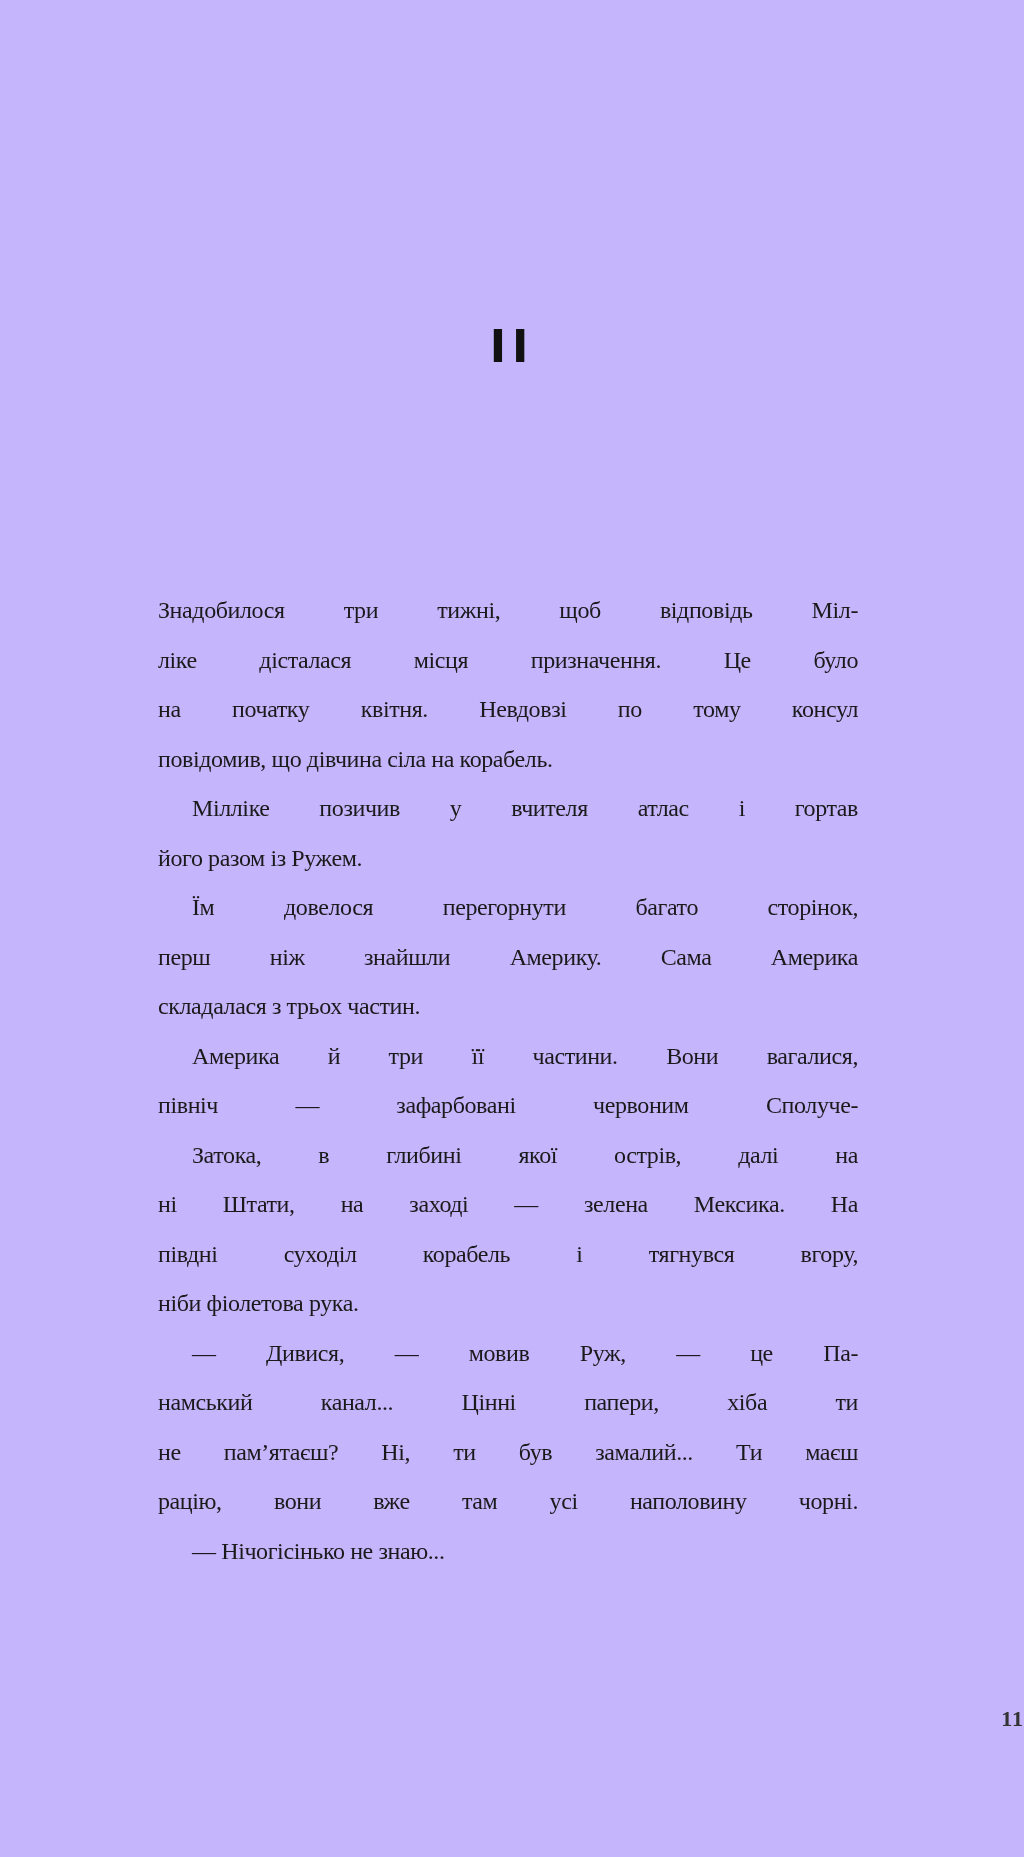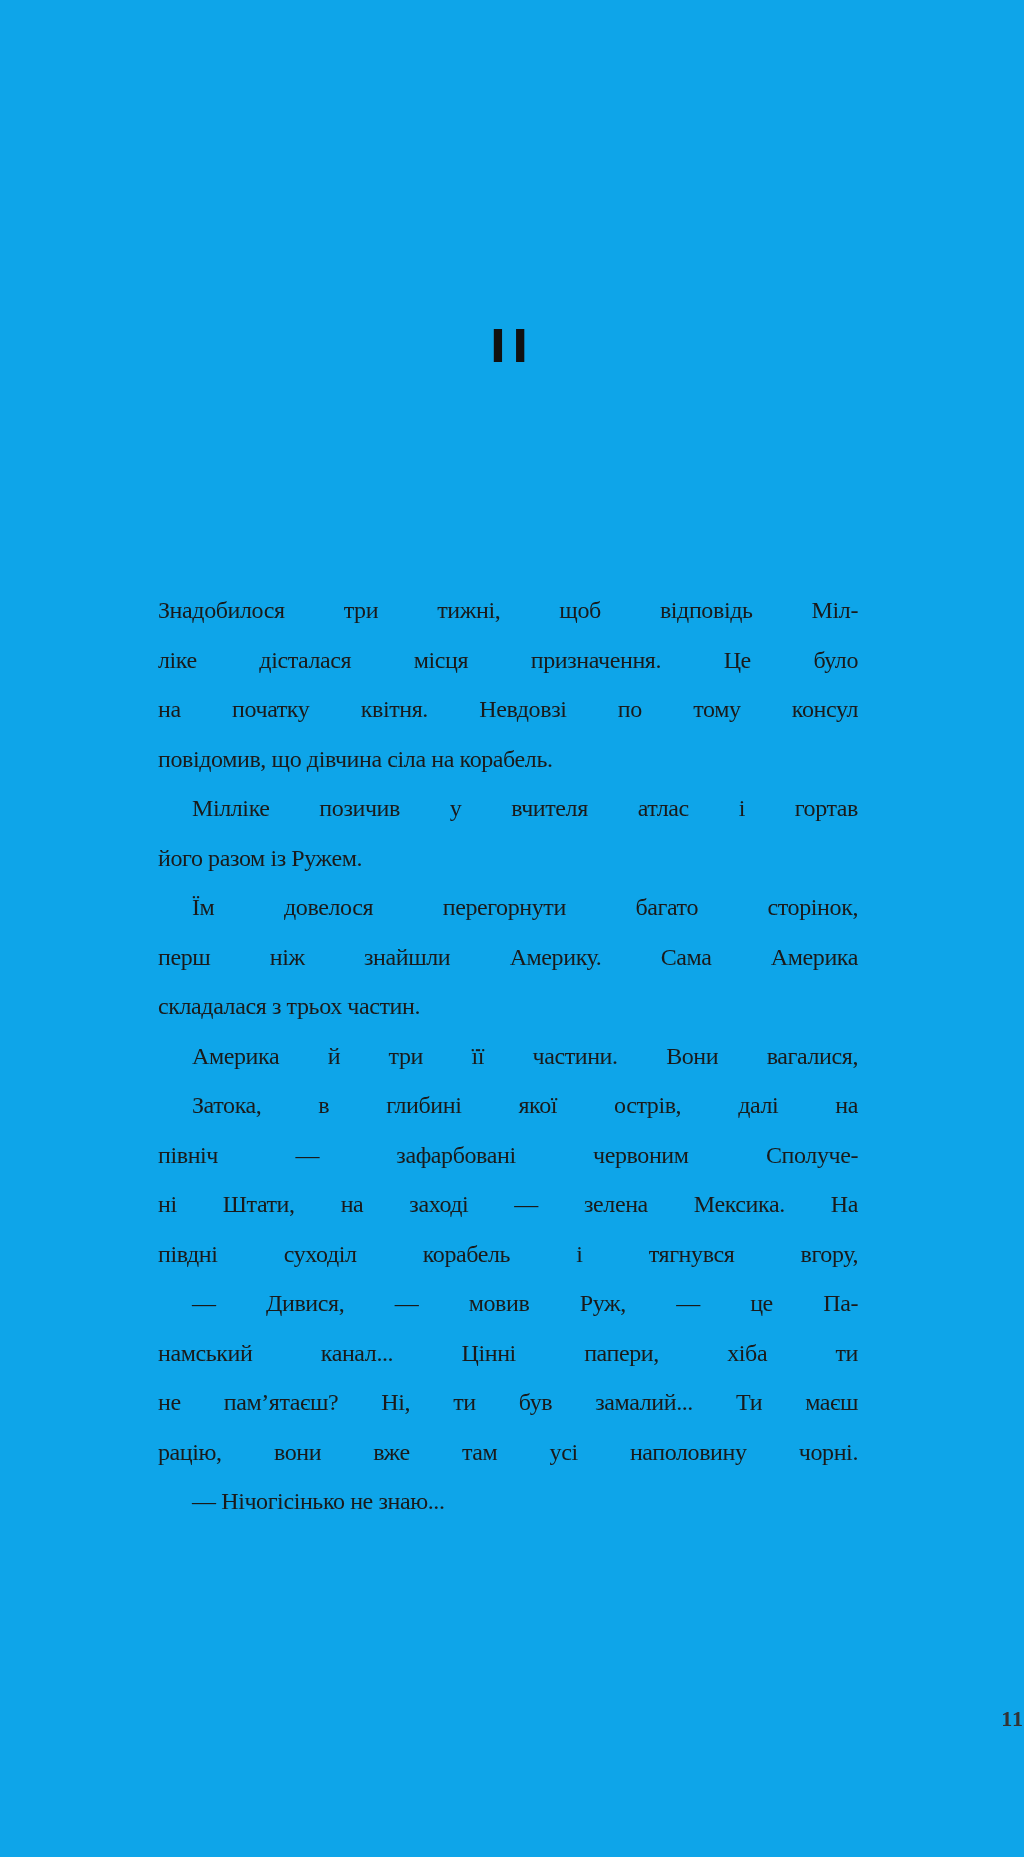--- a/index.html
+++ b/index.html
@@ -1,17 +1,17 @@
 <!DOCTYPE html>
 <html><head>
   <meta charset="utf-8">
   <style>
     html, body { margin: 0; padding: 0; background: #ffffff; }
     body { width: 1024px; height: 1857px; position: relative; overflow: hidden; }
-    .page { position: absolute; left: 0; top: 0; width: 1024px; height: 1857px; background: #0ea5e9; }
+    .page { position: absolute; left: 0; top: 0; width: 1024px; height: 1857px; background: #c4b5fd; }
     .chapter {
       position: absolute; top: 325px; left: 0; width: 1024px; text-align: center;
       font-family: "DejaVu Sans", sans-serif; font-weight: bold; font-size: 44px;
       color: #111; letter-spacing: 6px; line-height: 1;
     }
     .body-text {
       position: absolute; left: 158px; top: 586px; width: 700px;
       font-family: "Liberation Serif", serif; font-size: 24px; color: #1a1a1a;
     }
     .line {
@@ -50,24 +50,25 @@
       <div class="line indent">Їм довелося перегорнути багато сторінок,</div>
       <div class="line">перш ніж знайшли Америку. Сама Америка</div>
       <div class="line last">складалася з трьох частин.</div>
     </div>
 
     <div>
       <div class="line indent">Америка й три її частини. Вони вагалися,</div>
     </div>
 
     <div>
+      <div class="line">північ — зафарбовані червоним Сполуче-</div>
       <div class="line indent">Затока, в глибині якої острів, далі на</div>
-      <div class="line">північ — зафарбовані червоним Сполуче-</div>
       <div class="line">ні Штати, на заході — зелена Мексика. На</div>
       <div class="line">півдні суходіл корабель і тягнувся вгору,</div>
+      <div class="line last">ніби фіолетова рука.</div>
     </div>
 
     <div>
       <div class="line indent">— Дивися, — мовив Руж, — це Па-</div>
       <div class="line">намський канал... Цінні папери, хіба ти</div>
       <div class="line">не пам’ятаєш? Ні, ти був замалий... Ти маєш</div>
       <div class="line">рацію, вони вже там усі наполовину чорні.</div>
     </div>
 
     <div>

